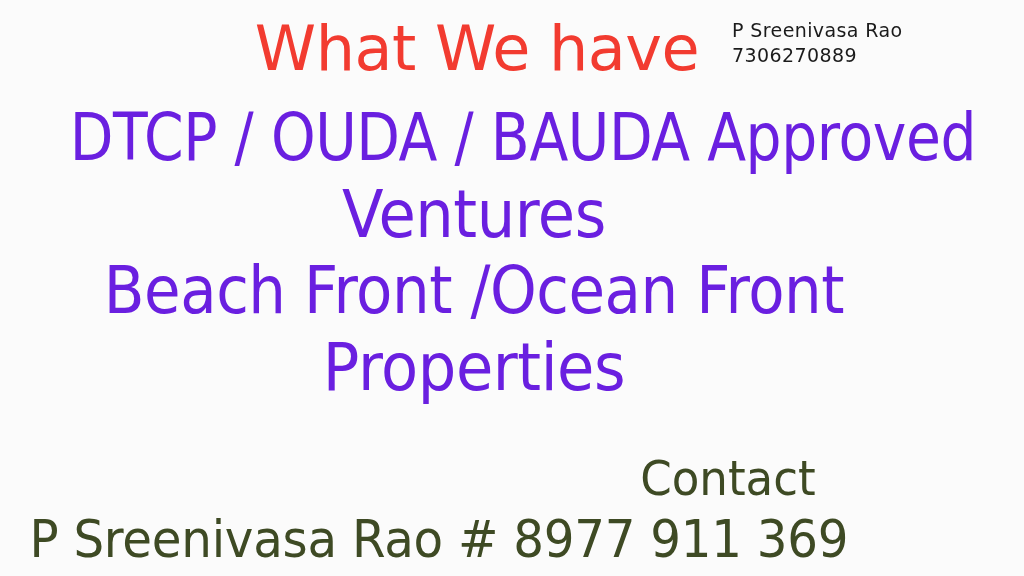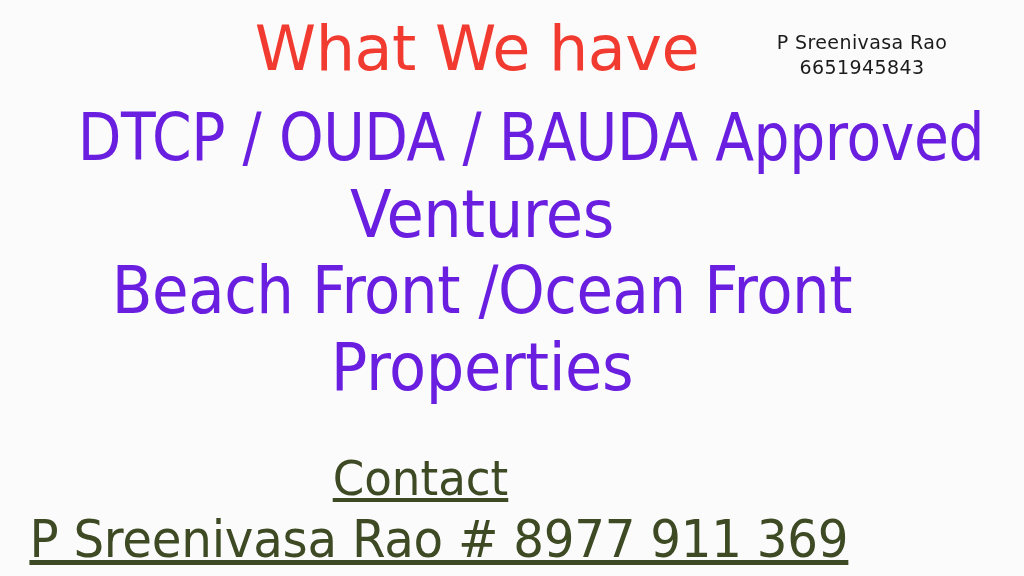--- a/index.html
+++ b/index.html
@@ -19,24 +19,23 @@
     position: relative;
     width: 1024px;
     height: 576px;
     background: #fbfbfb;
     box-sizing: border-box;
   }
 
   
   #corner-contact {
     position: absolute;
-    top: 30px;
+    top: 18px;
     right: 32px;
     width: 260px;
-    text-align: center;
     line-height: 1.32;
   }
   #corner-contact .line {
     display: block;
     font-family: "DejaVu Sans", sans-serif;
     font-size: 19px;
     font-weight: 400;
     color: #1b1b1b;
     letter-spacing: 0.4px;
     white-space: nowrap;
@@ -56,21 +55,21 @@
     line-height: 1.18;
     letter-spacing: -0.5px;
     white-space: nowrap;
     padding-left: 17px;
   }
 
   
   #purple-block {
     position: absolute;
     top: 100px;
-    left: 12px;
+    left: 4px;
     width: 940px;
     text-align: center;
     color: #6a1fe0;
   }
   #purple-block .pline {
     display: block;
     font-family: "DejaVu Sans", sans-serif;
     font-weight: 400;
     color: #6a1fe0;
     line-height: 1.16;
@@ -93,23 +92,22 @@
     transform: scaleX(0.92);
     letter-spacing: -0.5px;
   }
 
   
   #contact-block {
     position: absolute;
     bottom: 6px;
     left: 0;
     width: 841px;
-    text-align: center;
+    text-align: right;
     color: #3e4a24;
-    text-decoration: underline;
   }
   #contact-block .cline {
     display: block;
     font-family: "DejaVu Sans", sans-serif;
     font-weight: 400;
     color: #3e4a24;
     line-height: 1.2;
     white-space: nowrap;
     transform-origin: center top;
   }
@@ -123,21 +121,21 @@
     letter-spacing: -0.3px;
   }
 </style>
 </head>
 <body>
 
 <div id="slide">
 
   <div id="corner-contact">
     <span class="line">P Sreenivasa Rao</span>
-    <span class="line">6651945843</span>
+    <span class="line">7306270889</span>
   </div>
 
   <div id="headline">What We have</div>
 
   <div id="purple-block">
     <span class="pline wide">DTCP / OUDA  / BAUDA Approved</span>
     <span class="pline norm">Ventures</span>
     <span class="pline mid">Beach Front /Ocean Front</span>
     <span class="pline norm">Properties</span>
   </div>

